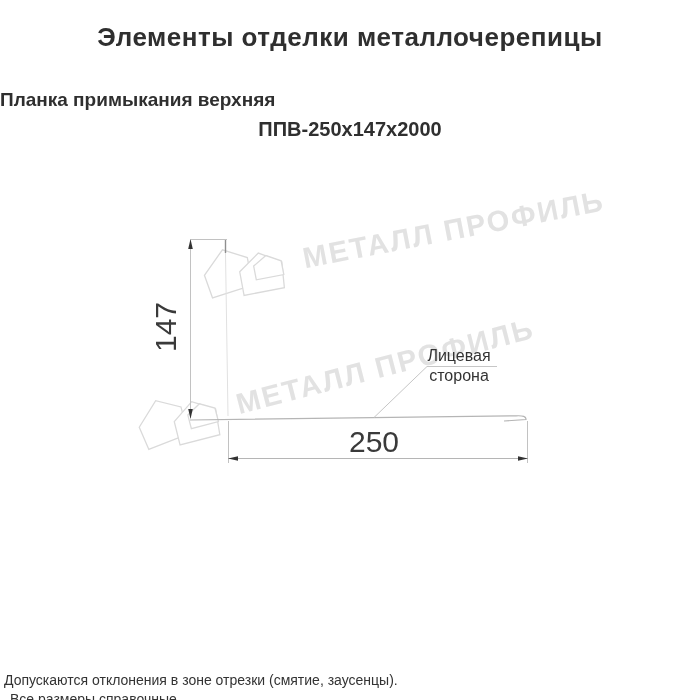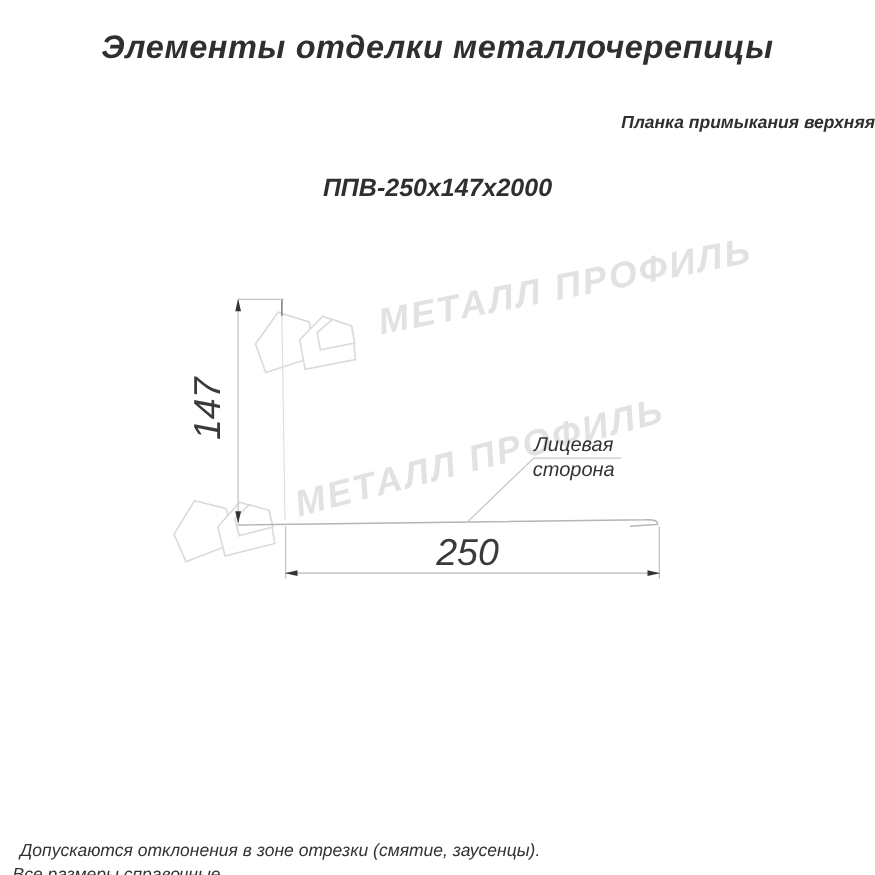--- a/index.html
+++ b/index.html
@@ -1,46 +1,46 @@
 <!DOCTYPE html>
 <html><head>
 <meta charset="utf-8">
 <style>
   html,body{margin:0;padding:0;background:#fff;}
   .page{
     position:relative;width:700px;height:700px;background:#ffffff;
-    font-family:"Liberation Sans",sans-serif;overflow:hidden;font-style:italic;
+    font-family:"Liberation Sans",sans-serif;overflow:hidden;
   }
   .page-title{
     position:absolute;left:0;top:22px;width:700px;text-align:center;
     font-size:26px;font-weight:700;color:#2f2f2f;letter-spacing:0.5px;
   }
   .subtitle{
-    position:absolute;left:0;top:89px;width:700px;text-align:right;
-    font-size:14px;font-weight:700;color:#2f2f2f;
+    position:absolute;left:0;top:89px;width:700px;text-align:left;
+    font-size:19px;font-weight:700;color:#2f2f2f;
   }
   .model-code{
     position:absolute;left:0;top:118px;width:700px;text-align:center;
-    font-size:20px;font-weight:700;color:#2f2f2f;margin-top:22px;
+    font-size:20px;font-weight:700;color:#2f2f2f;
   }
   .watermark{
     position:absolute;display:flex;align-items:center;gap:10px;
     pointer-events:none;
   }
   .wm1{left:203px;top:246px;transform:rotate(-11deg);transform-origin:0 50%;}
   .wm2{left:138px;top:398px;transform:rotate(-14.5deg);transform-origin:0 50%;}
   .wm-text{
     font-size:29px;font-weight:700;letter-spacing:2px;color:#e2e2e2;
     white-space:nowrap;
   }
   .drawing-svg{position:absolute;left:0;top:0;pointer-events:none;}
   .dim-text{font-family:"Liberation Sans",sans-serif;font-size:30px;fill:#3a3a3a;}
   .note-text{font-family:"Liberation Sans",sans-serif;font-size:16px;fill:#333333;}
   .footer-line1{position:absolute;left:10px;top:652px;font-size:14px;color:#333;margin-top:39px;}
-  .footer-line2{position:absolute;left:16px;top:672px;font-size:14px;color:#333;}
+  .footer-line2{position:absolute;left:4px;top:672px;font-size:14px;color:#333;}
 </style>
 </head>
 <body>
 
 <div class="page">
 
   <div class="page-title">Элементы отделки металлочерепицы</div>
   <div class="subtitle">Планка примыкания верхняя</div>
   <div class="model-code">ППВ-250х147х2000</div>
 

